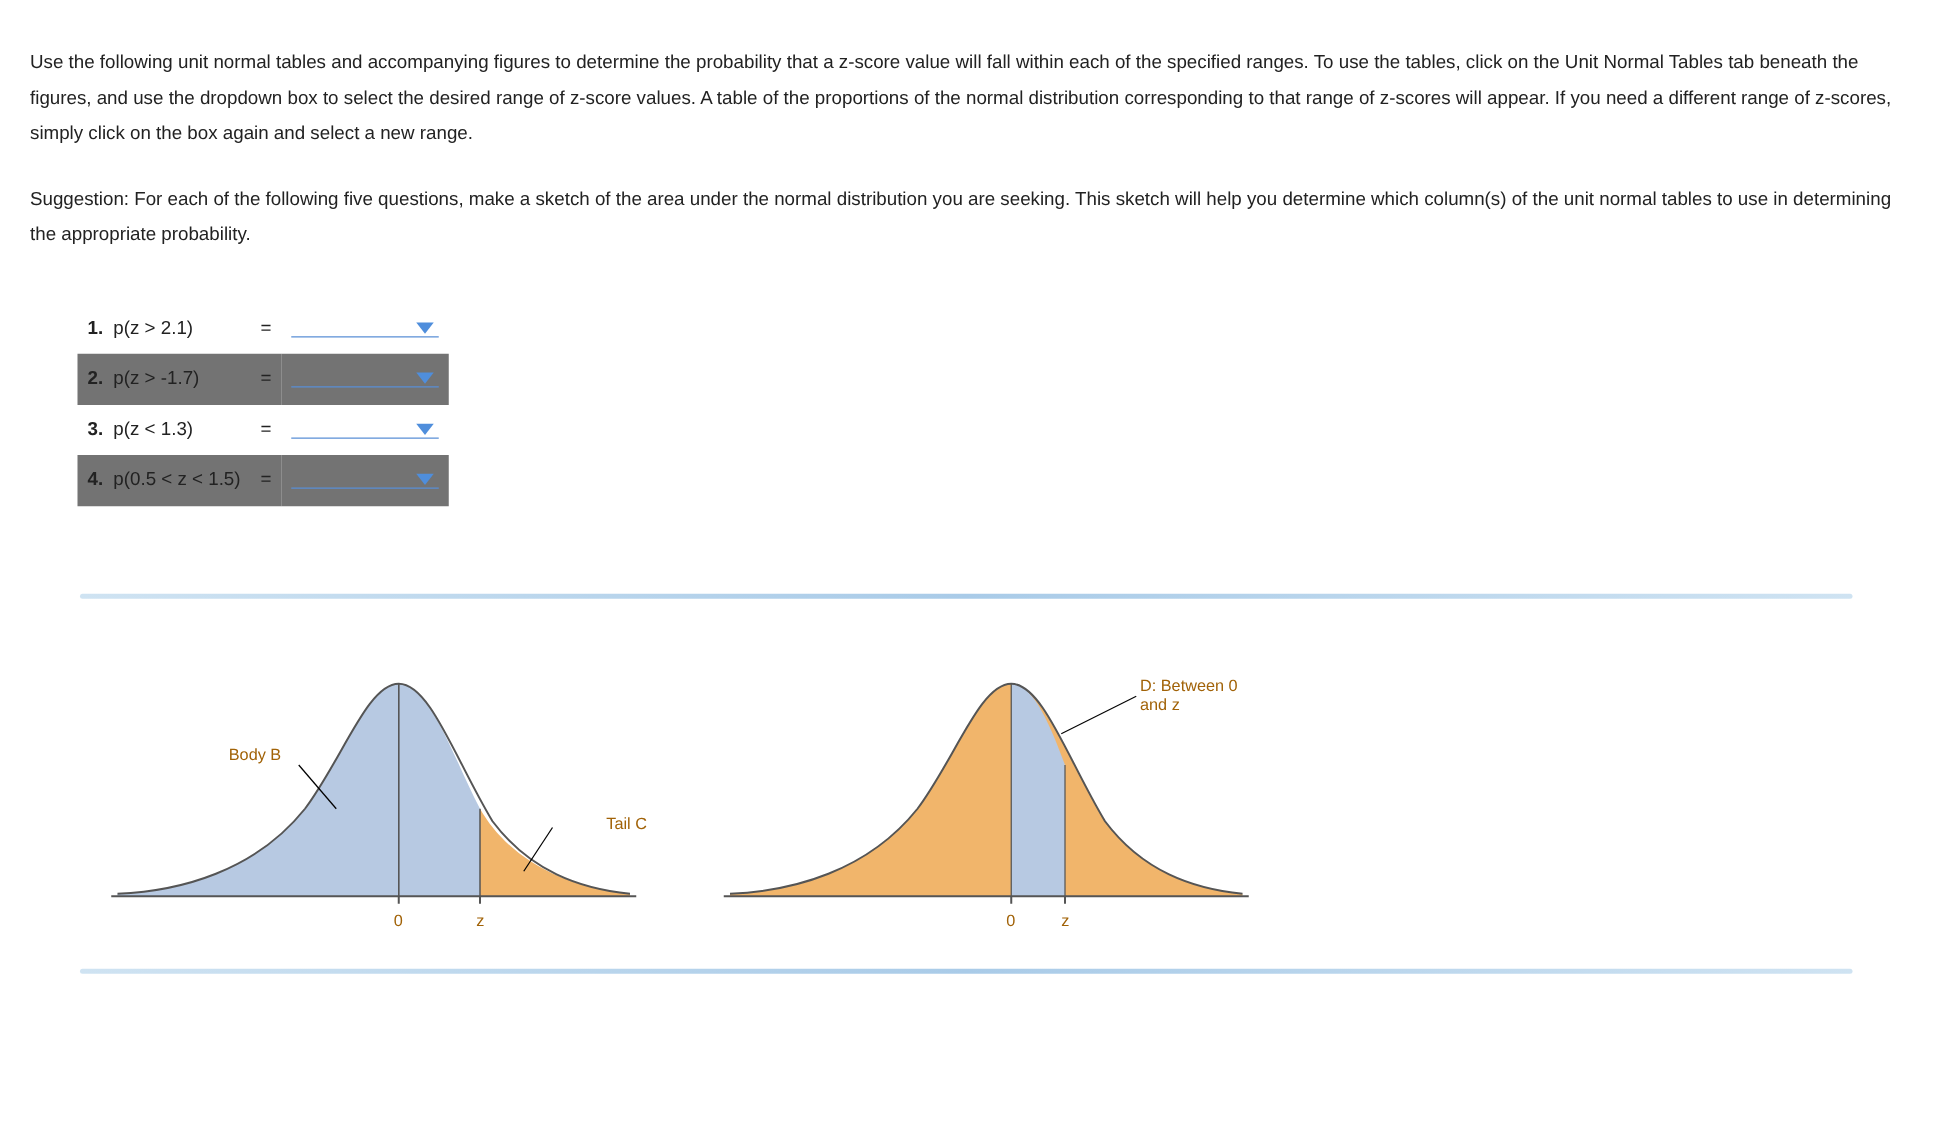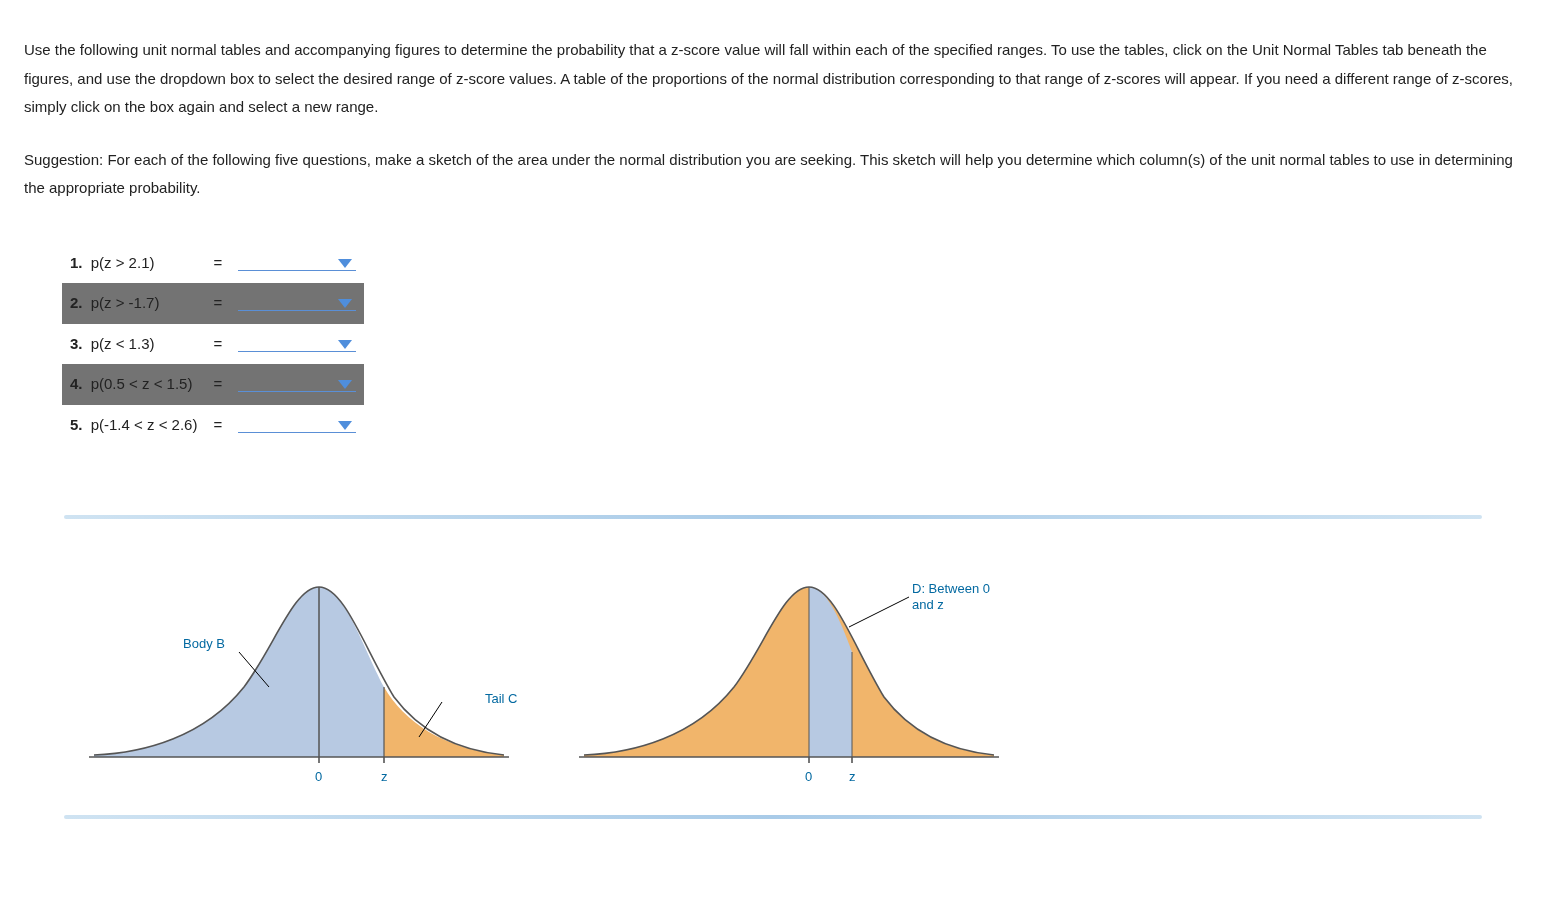--- a/index.html
+++ b/index.html
@@ -56,21 +56,21 @@
     display: flex;
     gap: 60px;
     justify-content: flex-start;
     padding: 18px 60px;
   }
   .figure { position: relative; }
   .annotation {
     position: absolute;
     font-family: Arial, sans-serif;
     font-size: 13px;
-    color: #0369a1;
+    color: #a16207;
     white-space: nowrap;
   }
 </style>
 </head>
 <body>
 
 <div class="instructions">
   <p>Use the following unit normal tables and accompanying figures to determine the probability that a z-score value will fall within each of the specified ranges. To use the tables, click on the Unit Normal Tables tab beneath the figures, and use the dropdown box to select the desired range of z-score values. A table of the proportions of the normal distribution corresponding to that range of z-scores will appear. If you need a different range of z-scores, simply click on the box again and select a new range.</p>
   <p>Suggestion: For each of the following five questions, make a sketch of the area under the normal distribution you are seeking. This sketch will help you determine which column(s) of the unit normal tables to use in determining the appropriate probability.</p>
 </div>
@@ -99,29 +99,20 @@
     <td><span class="qnum">3.</span> <span>p(z &lt; 1.3)</span></td>
     <td class="equals">=</td>
     <td>
       <span class="answer-box">
         <span class="caret"></span>
       </span>
     </td>
   </tr>
   <tr class="even">
     <td><span class="qnum">4.</span> <span>p(0.5 &lt; z &lt; 1.5)</span></td>
-    <td class="equals">=</td>
-    <td>
-      <span class="answer-box">
-        <span class="caret"></span>
-      </span>
-    </td>
-  </tr>
-  <tr class="odd">
-    <td><span class="qnum">5.</span> <span>p(-1.4 &lt; z &lt; 2.6)</span></td>
     <td class="equals">=</td>
     <td>
       <span class="answer-box">
         <span class="caret"></span>
       </span>
     </td>
   </tr>
 </tbody>
   </table>
 

